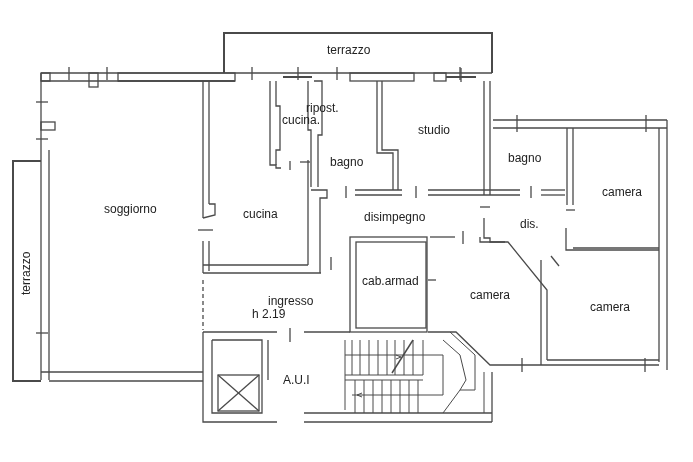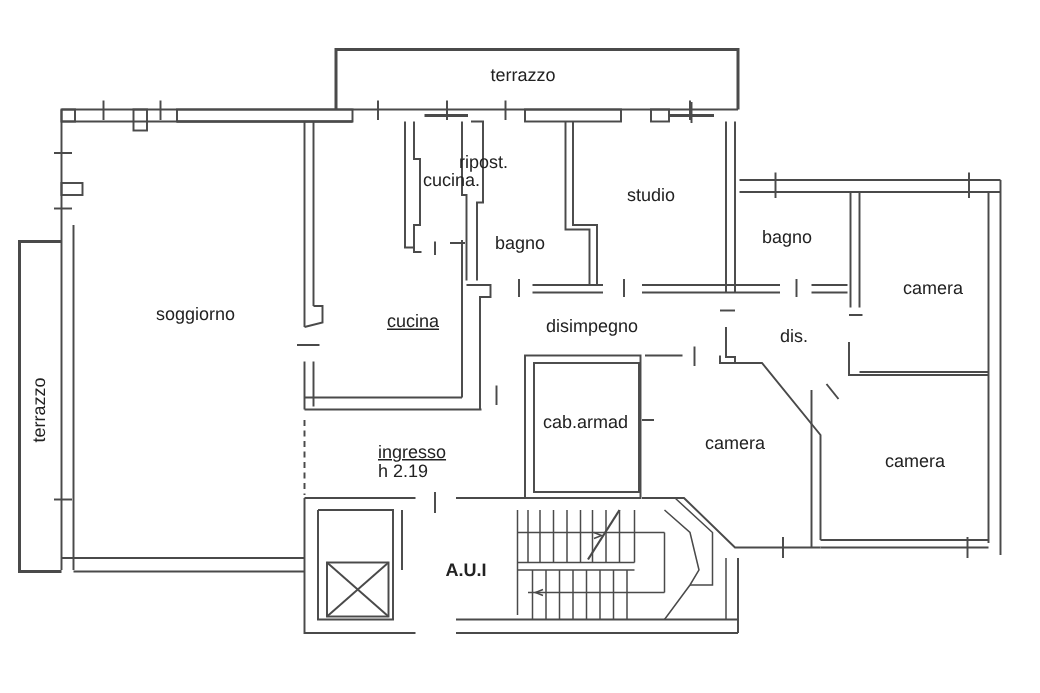--- a/index.html
+++ b/index.html
@@ -163,27 +163,27 @@
       <polyline points="443,340 460,355 466,380 460,390 443,413"></polyline>
       <polyline points="450,332 475,355 475,390 460,390"></polyline>
       <line x1="484" y1="372" x2="484" y2="413"></line>
     </g>
   </g>
 </svg>
 
 <div class="lbl" style="left:327px;top:44px;">terrazzo</div>
 <div class="lbl vert" style="left:20px;top:295px;">terrazzo</div>
 <div class="lbl" style="left:104px;top:203px;">soggiorno</div>
-<div class="lbl" style="left:258px;top:208px;text-decoration:underline;">cucina</div>
+<div class="lbl" style="left:243px;top:208px;">cucina</div>
 <div class="lbl" style="left:282px;top:102px;padding-left:24px;">ripost.</div>
 <div class="lbl" style="left:282px;top:114px;">cucina.</div>
 <div class="lbl" style="left:330px;top:156px;">bagno</div>
 <div class="lbl" style="left:418px;top:124px;">studio</div>
 <div class="lbl" style="left:508px;top:152px;">bagno</div>
 <div class="lbl" style="left:602px;top:186px;">camera</div>
 <div class="lbl" style="left:364px;top:211px;">disimpegno</div>
 <div class="lbl" style="left:520px;top:218px;">dis.</div>
-<div class="lbl" style="left:252px;top:295px;text-decoration:underline;">ingresso</div>
+<div class="lbl" style="left:268px;top:295px;">ingresso</div>
 <div class="lbl" style="left:252px;top:308px;">h 2.19</div>
 <div class="lbl" style="left:362px;top:275px;">cab.armad</div>
 <div class="lbl" style="left:470px;top:289px;">camera</div>
 <div class="lbl" style="left:590px;top:301px;">camera</div>
-<div class="lbl" style="left:297px;top:374px;font-weight:bold;">A.U.I</div>
+<div class="lbl" style="left:283px;top:374px;">A.U.I</div>
 
 </body></html>

